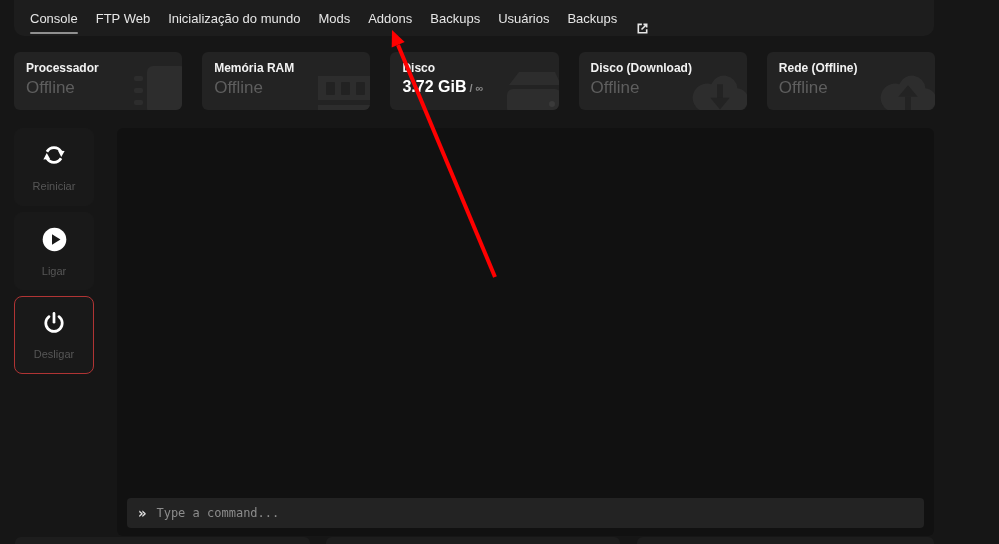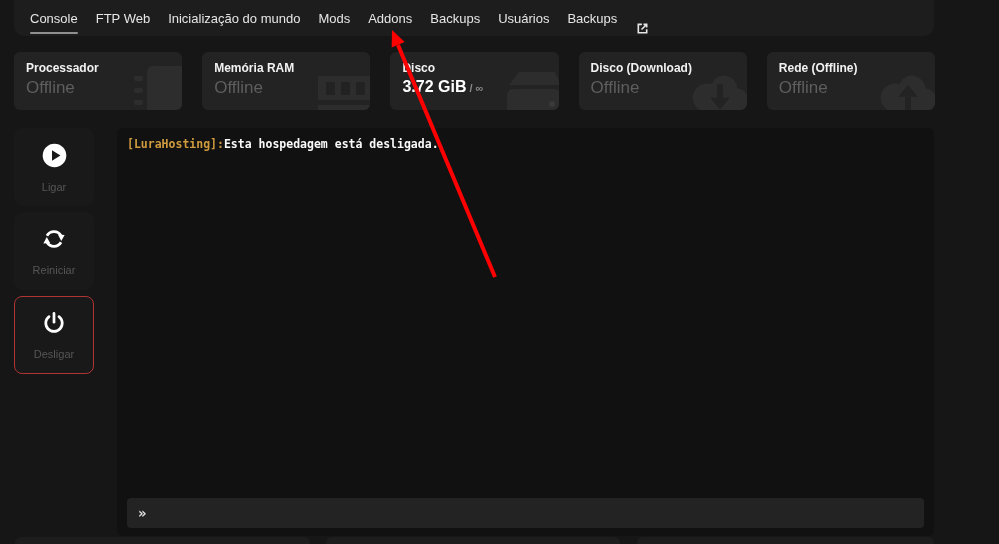--- a/index.html
+++ b/index.html
@@ -181,60 +181,58 @@
       </svg>
     </span>
   </div>
 
 </section>
 
 <aside class="controls">
 
   <button class="ctl-btn">
     <span>
-      <svg width="27" height="27" viewBox="0 0 24 24">
-        <circle cx="12" cy="12" r="10.5" fill="#ffffff"></circle>
-        <path d="M9.8 7.4L17.3 12l-7.5 4.6z" fill="#191919"></path>
-      </svg>
-    </span>
-    <span class="ctl-label">Ligar</span>
-  </button>
-
-  <button class="ctl-btn">
-    <span>
       <svg width="26" height="26" viewBox="0 0 24 24">
         <g stroke="#ffffff" stroke-width="2.5" fill="none">
           <path d="M5.5 9A7.5 7.5 0 0 1 18.5 9"></path>
           <path d="M18.5 15A7.5 7.5 0 0 1 5.5 15"></path>
         </g>
         <polygon fill="#ffffff" points="18.7,13.8 15.6,7.8 21.8,8.2"></polygon>
         <polygon fill="#ffffff" points="5.3,10.2 2.2,16.2 8.4,15.8"></polygon>
       </svg>
     </span>
     <span class="ctl-label">Reiniciar</span>
+  </button>
+
+  <button class="ctl-btn">
+    <span>
+      <svg width="27" height="27" viewBox="0 0 24 24">
+        <circle cx="12" cy="12" r="10.5" fill="#ffffff"></circle>
+        <path d="M9.8 7.4L17.3 12l-7.5 4.6z" fill="#191919"></path>
+      </svg>
+    </span>
+    <span class="ctl-label">Ligar</span>
   </button>
 
   <button class="ctl-btn danger">
     <span>
       <svg width="26" height="26" viewBox="0 0 24 24" fill="none" stroke="#ffffff" stroke-width="2.5" stroke-linecap="round">
         <path d="M12 3.2v8"></path>
         <path d="M7.4 6.1a7.6 7.6 0 1 0 9.2 0"></path>
       </svg>
     </span>
     <span class="ctl-label">Desligar</span>
   </button>
 
 </aside>
 
 <main class="console">
-  <div class="console-output">
-    <div><span class="line-prefix">[LuraHosting]:</span><span class="line-msg">Esta hospedagem está desligada.</span></div>
-  </div>
   <div class="cmdbar">
     <span class="prompt">»</span>
+    <input class="cmd-input" type="text" placeholder="Type a command..." style="">
   </div>
 </main>
 
 <div class="bottom-strip bs1"></div>
 <div class="bottom-strip bs2"></div>
 <div class="bottom-strip bs3"></div>
 
 <svg class="annotation" width="999" height="544" viewBox="0 0 999 544">
   <line x1="495" y1="277" x2="398" y2="45" stroke="#ff0000" stroke-width="4"></line>
   <polygon points="392,30 404.7,42.1 391.7,47.5" fill="#ff0000"></polygon>

